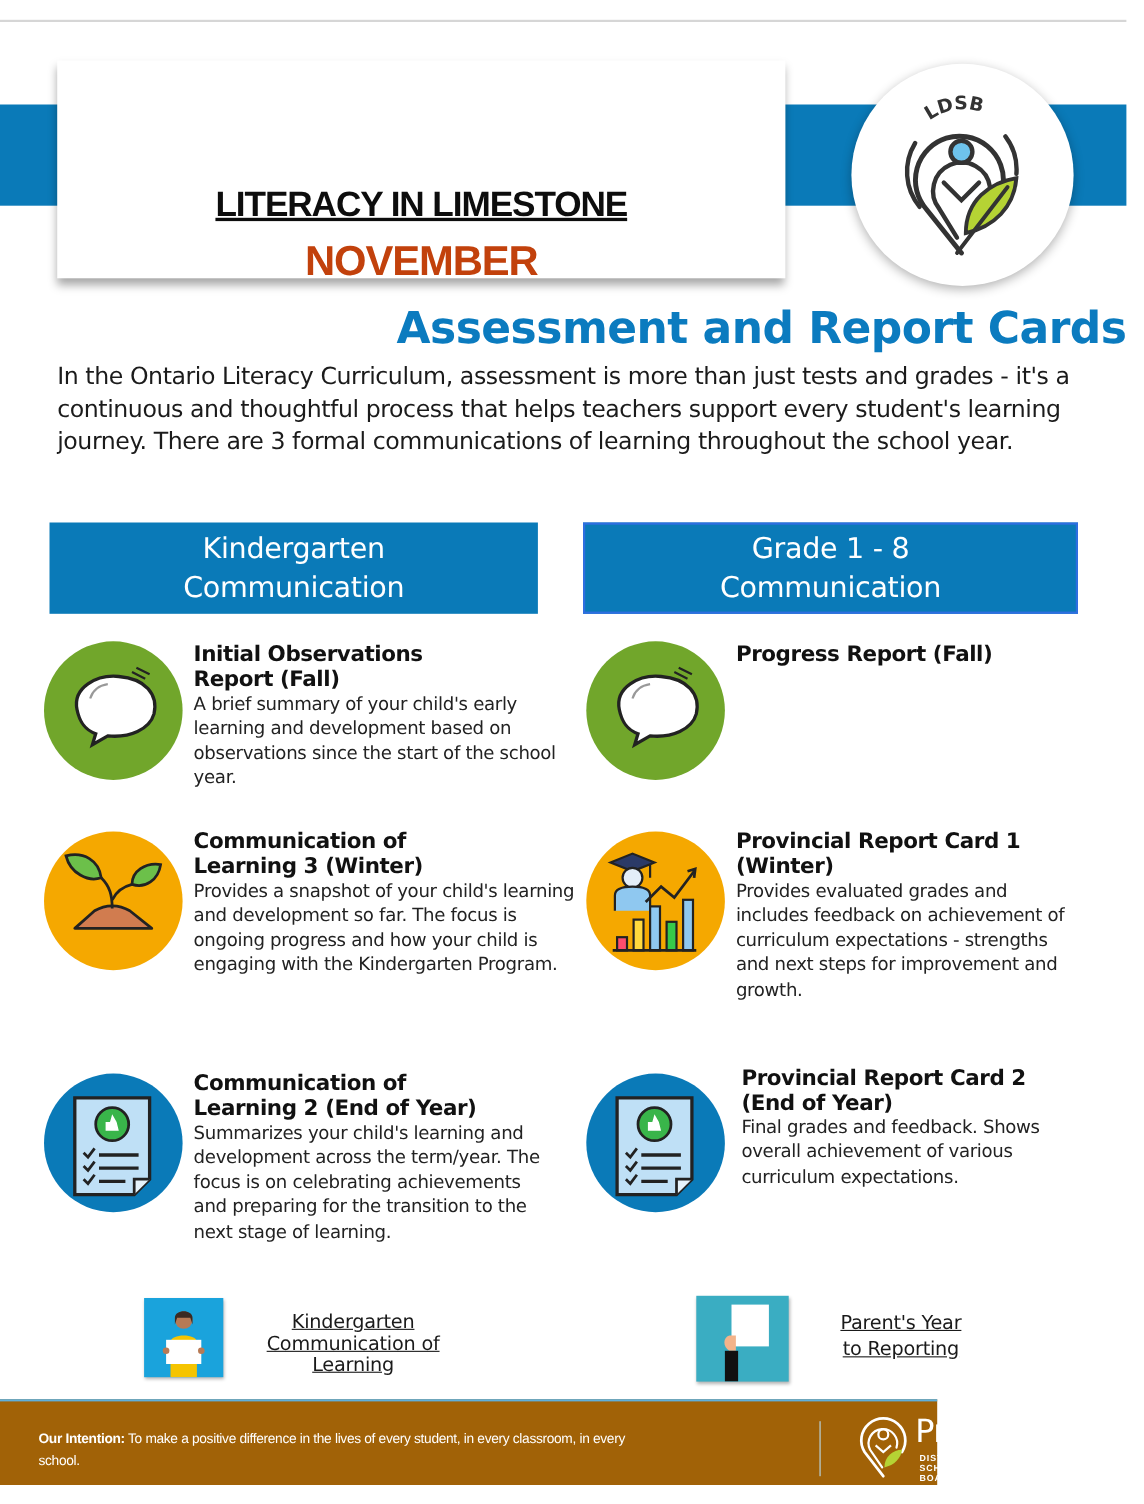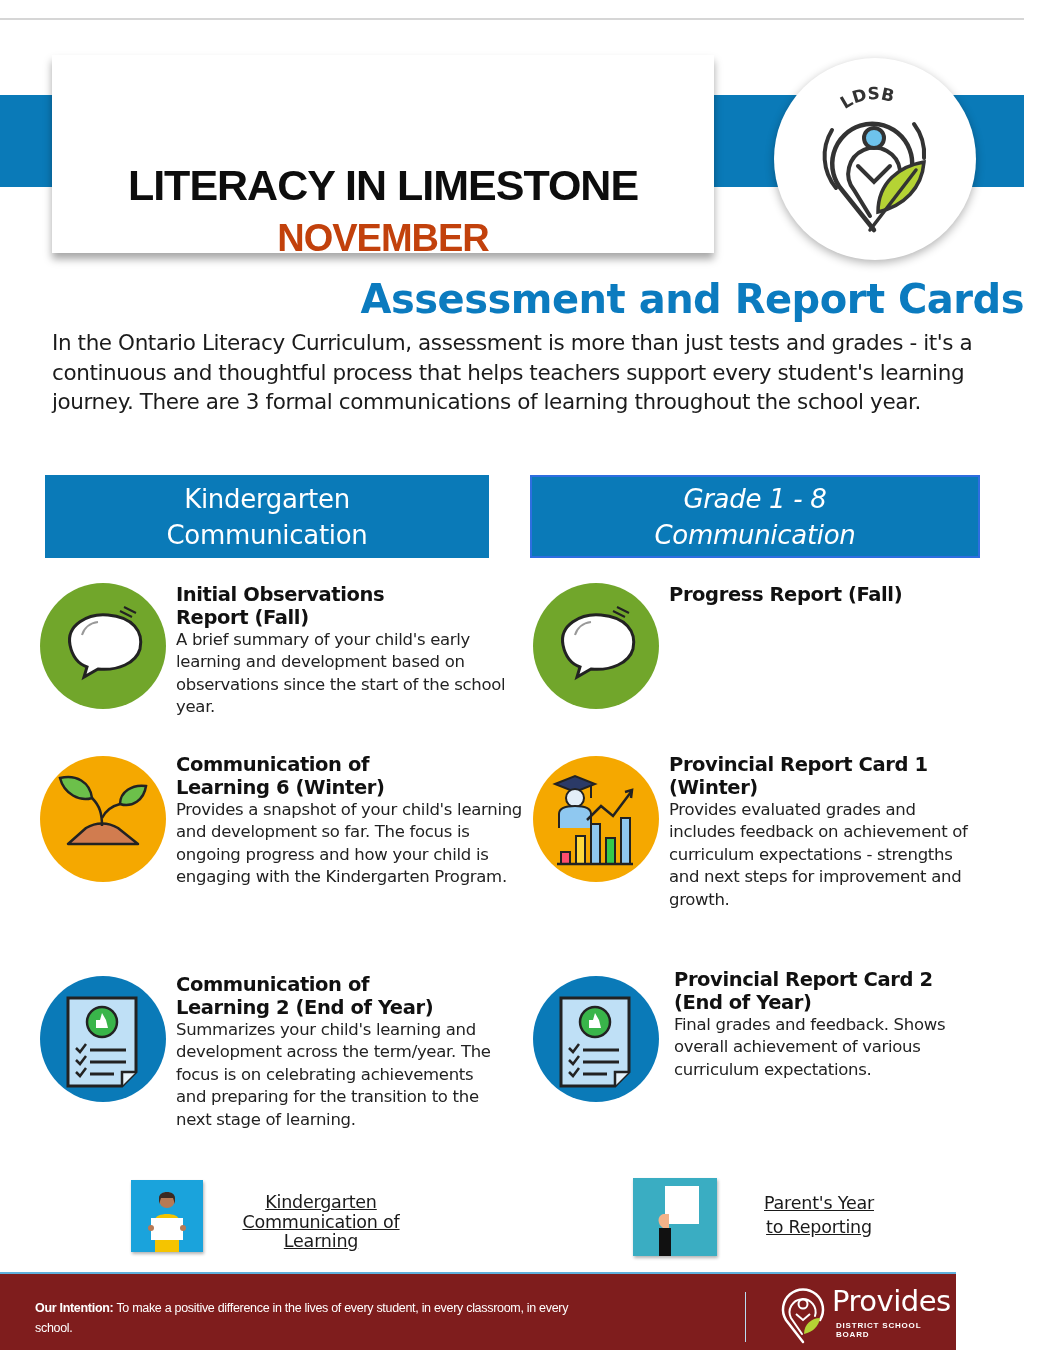--- a/index.html
+++ b/index.html
@@ -10,23 +10,23 @@
 
   .banner-bar { position: absolute; left: 0; top: 95px; width: 1024px; height: 92px; background: #0a7ab8; }
 
   .title-card {
     position: absolute; left: 52px; top: 55px; width: 662px; height: 198px;
     background: #fff; box-shadow: 0 6px 8px rgba(0,0,0,0.35);
     text-align: center;
   }
   .title-main {
     position: absolute; left: 0; right: 0; top: 107px;
-    font-family: "Liberation Sans", sans-serif; font-weight: 700; font-size: 43px;
+    font-family: "Liberation Sans", sans-serif; font-weight: 700; font-size: 32px;
     color: #0d0d0d; letter-spacing: -1px; line-height: 1;
-    transform: translateY(-50%); top: 130px;
+    transform: translateY(-50%); top: 130px; text-decoration: underline;
   }
   .title-sub {
     position: absolute; left: 0; right: 0; top: 183px;
     font-family: "Liberation Sans", sans-serif; font-weight: 700; font-size: 38px;
     color: #c2410c; letter-spacing: -1px; line-height: 1;
     transform: translateY(-50%);
   }
 
   .logo-circle {
     position: absolute; left: 774px; top: 58px; width: 202px; height: 202px;
@@ -44,21 +44,21 @@
     font-family: "DejaVu Sans", sans-serif; font-size: 21.5px; line-height: 29.5px; color: #1b1b1b;
     letter-spacing: -0.4px;
   }
 
   .col-header {
     position: absolute; top: 475px; height: 83px; background: #0a7ab8;
     color: #fff; text-align: center; font-family: "DejaVu Sans", sans-serif;
     font-size: 26px; line-height: 36px; padding-top: 6px; letter-spacing: -0.3px;
   }
   .col-header.left { left: 45px; width: 444px; }
-  .col-header.right { left: 530px; width: 450px; border: 2px solid #2e6ee0; padding-top: 4px; font-style: italic; }
+  .col-header.right { left: 530px; width: 450px; border: 2px solid #2e6ee0; padding-top: 4px; }
 
   .item { position: absolute; }
   .item .icon-circle {
     position: absolute; left: 0; top: 0; width: 126px; height: 126px; border-radius: 50%;
   }
   .item .text { position: absolute; left: 136px; top: 0; }
   .item .item-title {
     font-family: "DejaVu Sans", sans-serif; font-weight: 700; font-size: 19.5px;
     line-height: 23px; color: #111; letter-spacing: -0.4px;
   }
@@ -73,21 +73,21 @@
 
   .link-block { position: absolute; }
   .link-thumb { position: absolute; box-shadow: 1px 2px 3px rgba(0,0,0,0.3); }
   .link-text {
     position: absolute; text-align: center; font-family: "DejaVu Sans", sans-serif;
     font-size: 17.5px; line-height: 19.5px; color: #1a1a1a; text-decoration: underline;
     letter-spacing: -0.2px; cursor: pointer;
   }
 
   .footer {
-    position: absolute; left: 0; top: 1272px; width: 956px; height: 78px; background: #7f1d1d;
+    position: absolute; left: 0; top: 1272px; width: 852px; height: 78px; background: #a16207;
     border-top: 2px solid #5fb0dc;
   }
   .footer-text {
     position: absolute; left: 35px; top: 24px; width: 560px;
     font-family: "Liberation Sans", sans-serif; font-size: 12.5px; line-height: 20px; color: #fff;
     letter-spacing: -0.3px;
   }
   .footer-text b { font-weight: 700; }
   .footer-divider { position: absolute; left: 745px; top: 18px; width: 1px; height: 50px; background: #b9dcf0; }
   .footer-logo { position: absolute; left: 778px; top: 10px; }
@@ -163,21 +163,21 @@
     <svg width="126" height="126" viewBox="0 0 126 126">
       <path d="M 28 88 L 98 88 L 78 72 C 68 66 56 66 46 72 Z" fill="#d17c4f" stroke="#222" stroke-width="2.5" stroke-linejoin="round"></path>
       <path d="M 62 70 C 62 58 60 50 52 42" stroke="#222" stroke-width="2.5" fill="none"></path>
       <path d="M 62 62 C 66 54 72 50 80 48" stroke="#222" stroke-width="2.5" fill="none"></path>
       <path d="M 52 42 C 40 46 24 38 20 22 C 36 18 50 26 52 42 Z" fill="#6cc04a" stroke="#222" stroke-width="2.5"></path>
       <path d="M 80 48 C 80 36 92 28 106 30 C 104 44 92 52 80 48 Z" fill="#6cc04a" stroke="#222" stroke-width="2.5"></path>
     </svg>
   </div>
   <div class="text" style="width:350px;">
     <div class="item-title">Communication of</div>
-    <div class="item-title">Learning 6 (Winter)</div>
+    <div class="item-title">Learning 3 (Winter)</div>
     <div class="item-desc">Provides a snapshot of your child's learning and development so far. The focus is ongoing progress and how your child is engaging with the Kindergarten Program.</div>
   </div>
 </div>
 
 <div class="item" style="left:40px; top:973px; width:460px; height:190px;">
   <div class="icon-circle blue" style="top:3px;">
     <svg width="126" height="126" viewBox="0 0 126 126">
       <path d="M 28 22 L 96 22 L 96 96 L 82 110 L 28 110 Z" fill="#bfe0f6" stroke="#222" stroke-width="3"></path>
       <path d="M 82 110 L 82 96 L 96 96" fill="#e6f3fb" stroke="#222" stroke-width="2.5"></path>
       <circle cx="62" cy="46" r="15" fill="#39b54a" stroke="#222" stroke-width="2.5"></circle>

